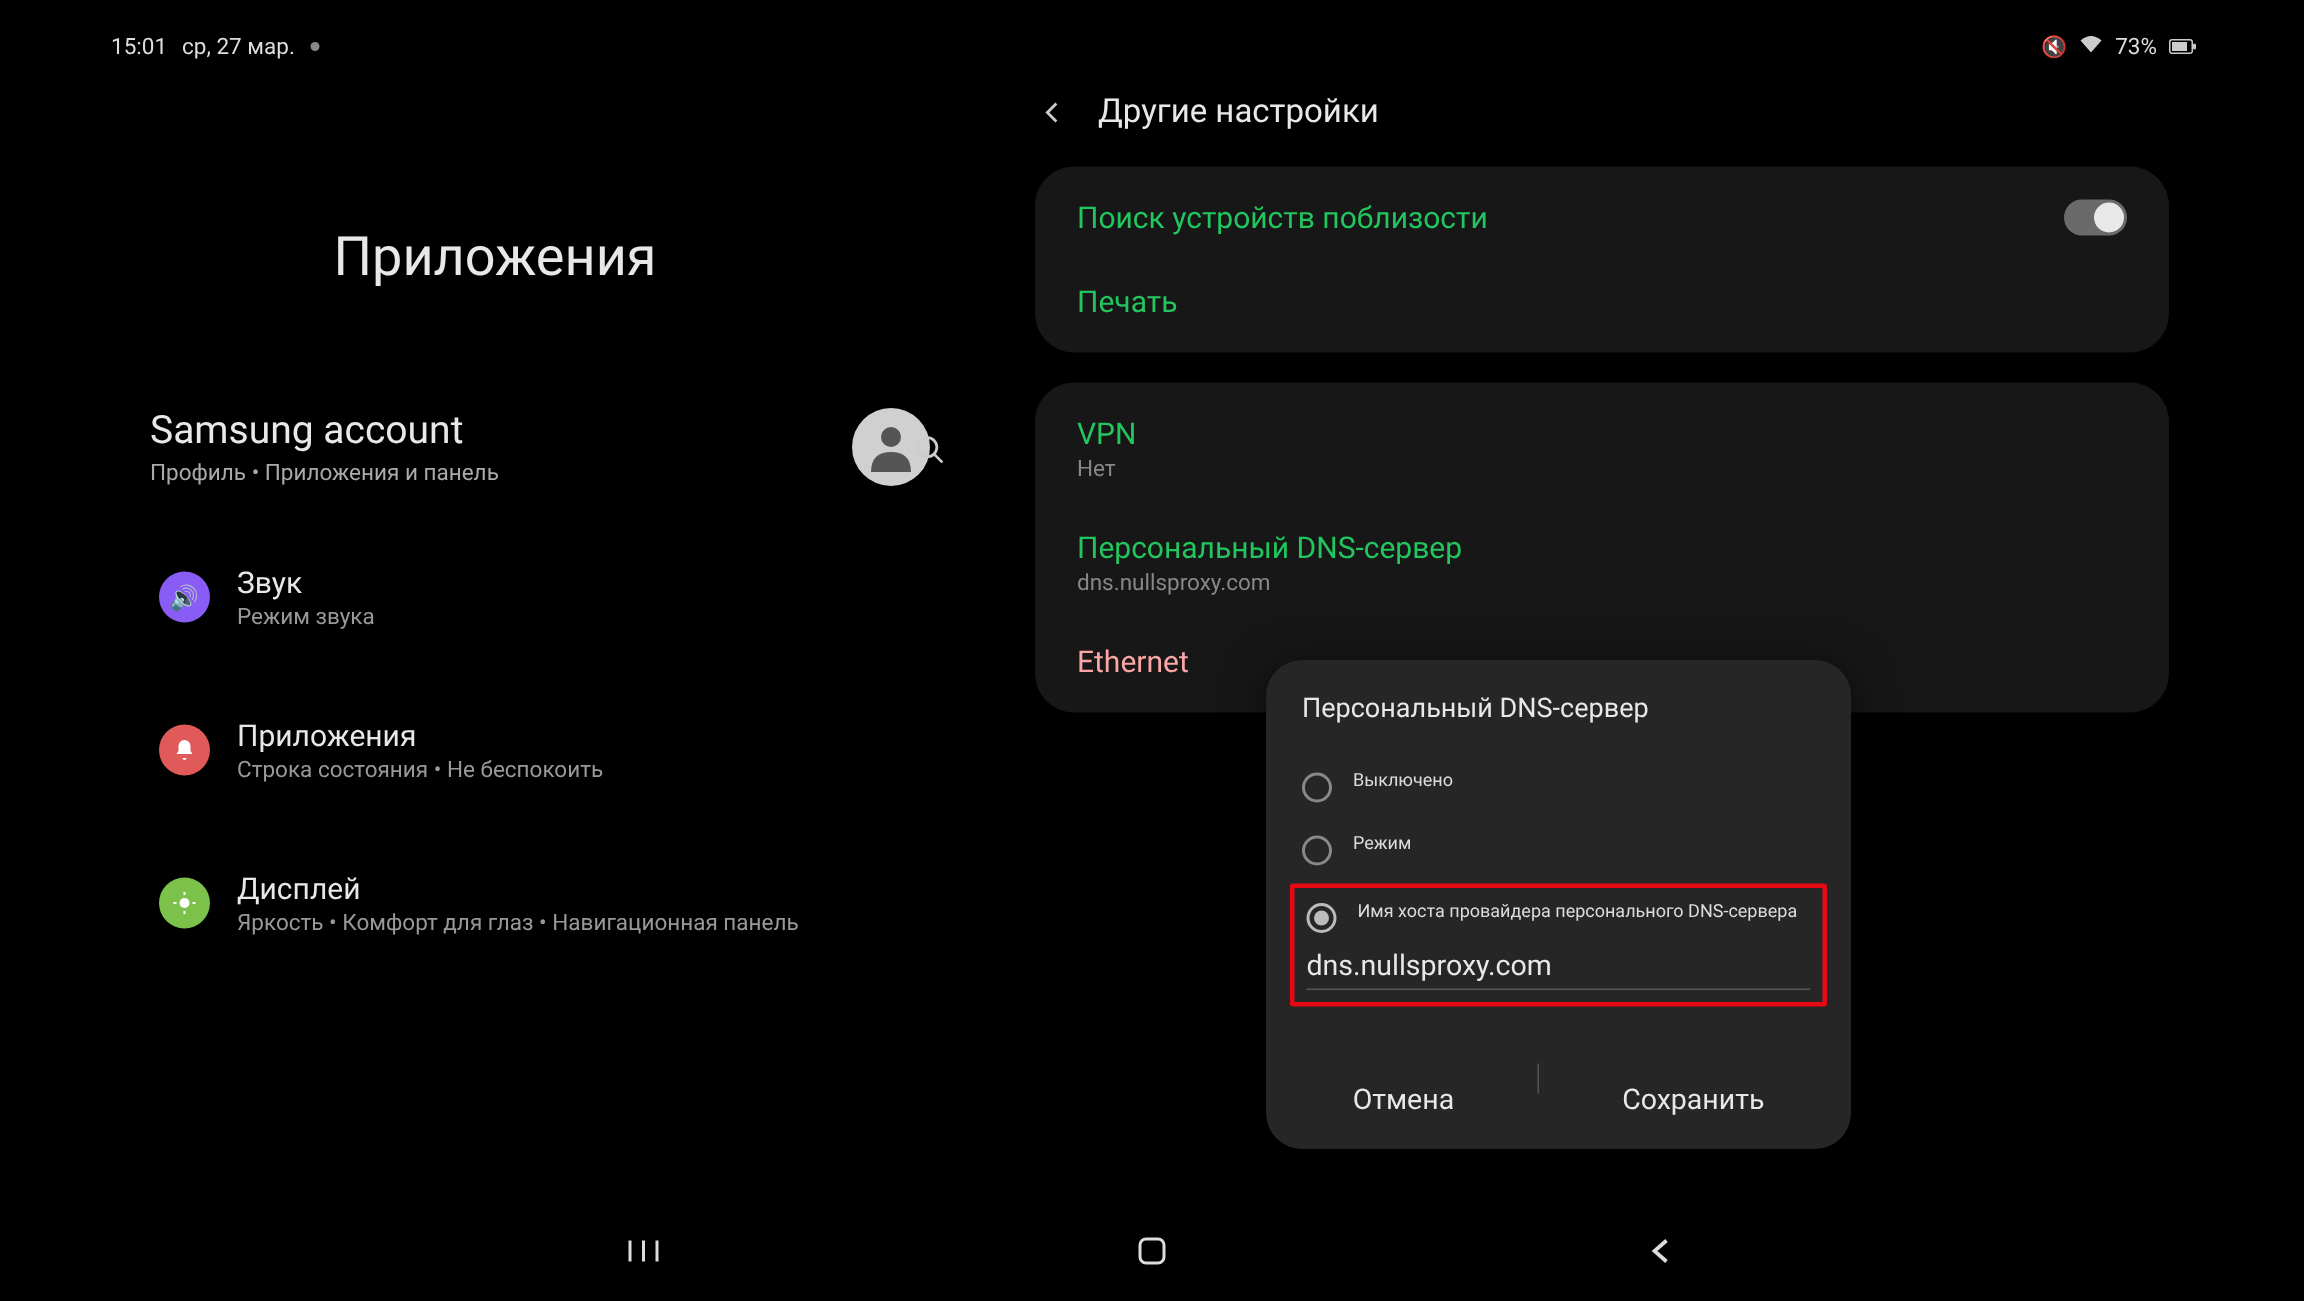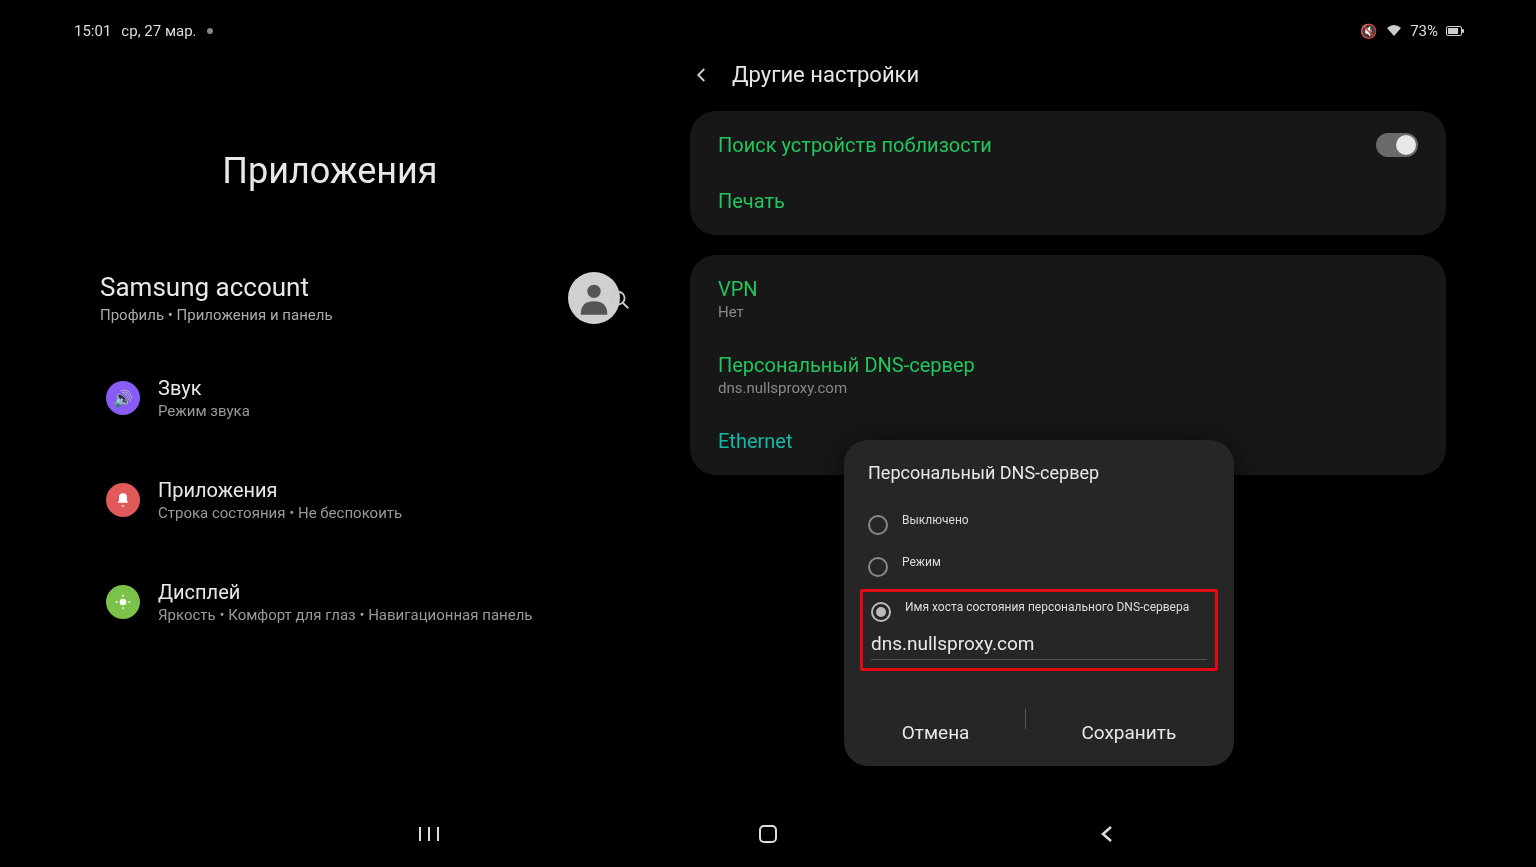--- a/index.html
+++ b/index.html
@@ -103,21 +103,21 @@
   .row .rcol { display:flex; flex-direction:column; }
   .toggle {
     margin-left:auto; width:42px; height:24px; border-radius:12px;
     background:#4a4a4a; position:relative;
   }
   .toggle.on { background:#6a6a6a; }
   .toggle .knob {
     position:absolute; top:2px; right:2px; width:20px; height:20px;
     border-radius:50%; background:#e8e8e8;
   }
-  .row.faded .rt { color:#14b8a6; }
+  .row.faded .rt { color:#fca5a5; }
 
   
   .dialog {
     position:absolute;
     left: 844px; top: 440px;
     width: 390px;
     background: #262626;
     border-radius: 24px;
     padding: 22px 20px 14px 20px;
     box-shadow: 0 4px 30px rgba(0,0,0,.6);
@@ -308,21 +308,21 @@
     <div class="radio-label">Выключено</div>
   </div>
   <div class="radio-row">
     <div class="radio"></div>
     <div class="radio-label">Режим</div>
   </div>
 
   <div class="highlight-box">
     <div class="radio-row">
       <div class="radio checked"></div>
-      <div class="radio-label">Имя хоста состояния персонального DNS-сервера</div>
+      <div class="radio-label">Имя хоста провайдера персонального DNS-сервера</div>
     </div>
     <div class="dns-input">dns.nullsproxy.com</div>
   </div>
 
   <div class="dialog-actions">
     <div class="dlg-btn">Отмена</div>
     <div class="divider"></div>
     <div class="dlg-btn">Сохранить</div>
   </div>
 </div>

